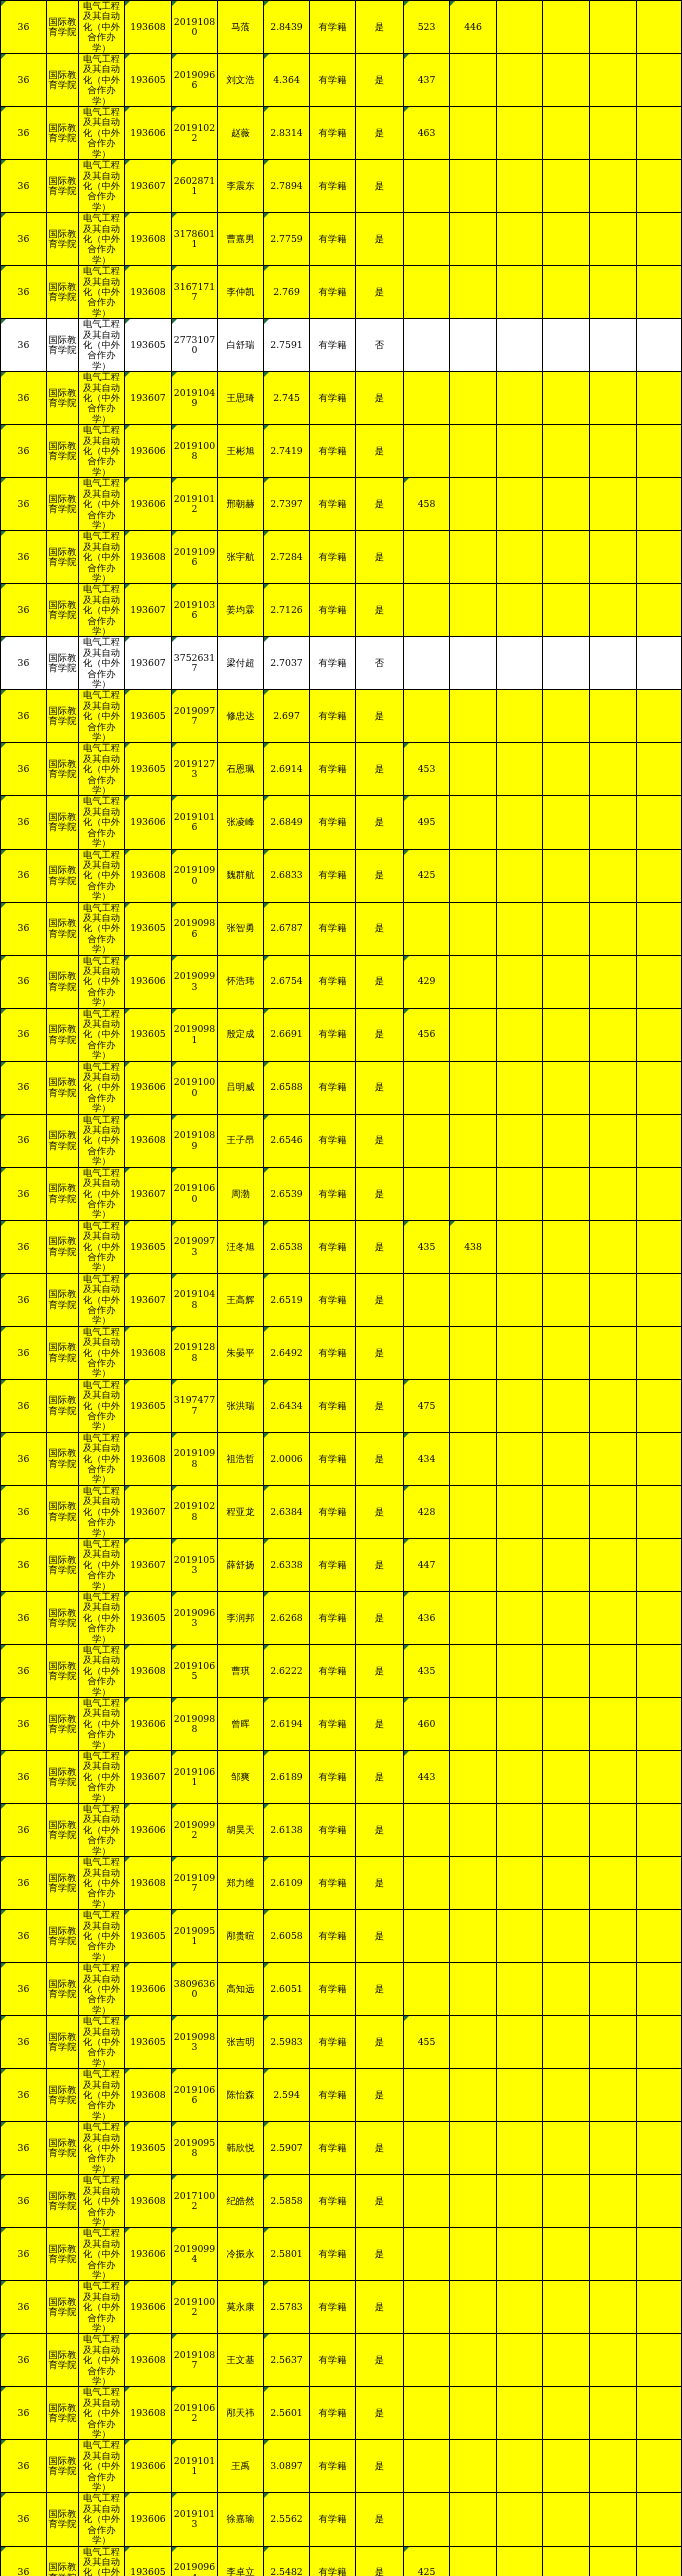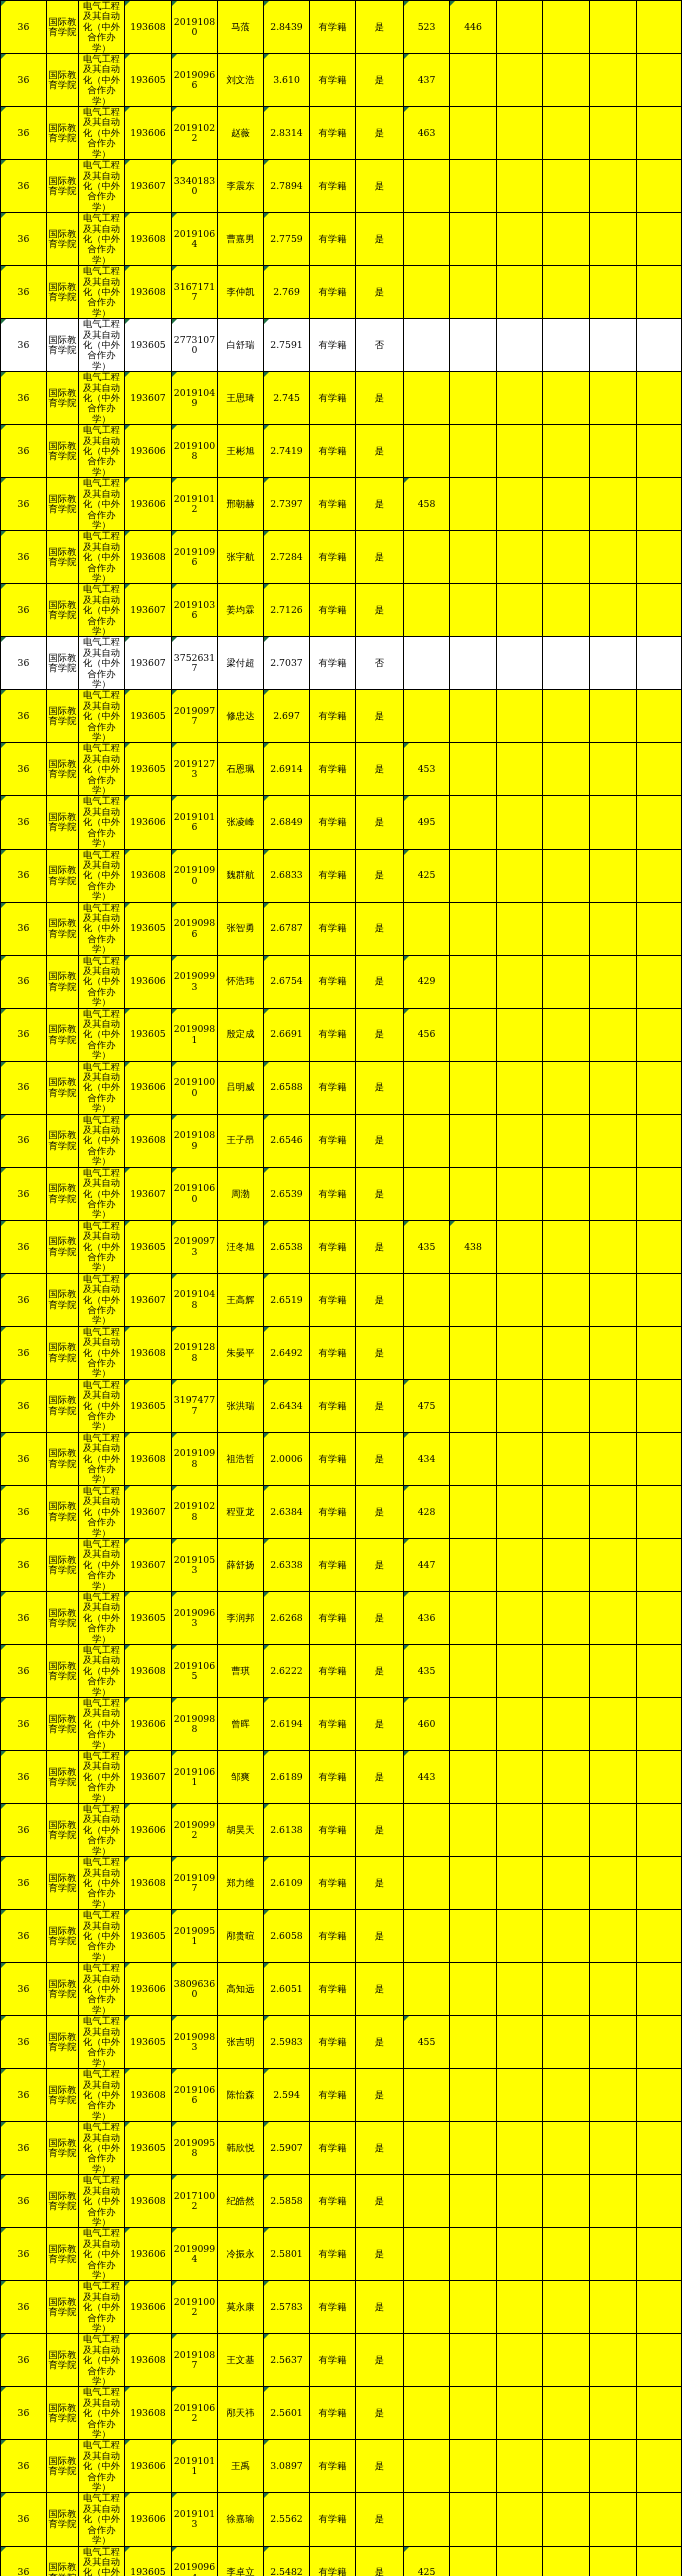--- a/index.html
+++ b/index.html
@@ -83,21 +83,21 @@
         <td></td>
         <td></td>
       </tr>
       <tr class="bg-y">
         <td><span class="corner-mark"></span><span>36</span></td>
         <td class="al-left"><span>国际教育学院</span></td>
         <td class="al-left v-top"><span>电气工程及其自动化（中外合作办学）</span></td>
         <td><span class="corner-mark"></span><span>193605</span></td>
         <td><span class="corner-mark"></span><span>20190966</span></td>
         <td class="al-left"><span>刘文浩</span></td>
-        <td><span class="corner-mark"></span><span>3.610</span></td>
+        <td><span class="corner-mark"></span><span>4.364</span></td>
         <td><span>有学籍</span></td>
         <td><span>是</span></td>
         <td><span class="corner-mark"></span><span>437</span></td>
         <td></td>
         <td></td>
         <td></td>
         <td></td>
         <td></td>
       </tr>
       <tr class="bg-y">
@@ -115,38 +115,38 @@
         <td></td>
         <td></td>
         <td></td>
         <td></td>
       </tr>
       <tr class="bg-y">
         <td><span class="corner-mark"></span><span>36</span></td>
         <td class="al-left"><span>国际教育学院</span></td>
         <td class="al-left v-top"><span>电气工程及其自动化（中外合作办学）</span></td>
         <td><span class="corner-mark"></span><span>193607</span></td>
-        <td><span class="corner-mark"></span><span>33401830</span></td>
+        <td><span class="corner-mark"></span><span>26028711</span></td>
         <td class="al-left"><span>李震东</span></td>
         <td><span class="corner-mark"></span><span>2.7894</span></td>
         <td><span>有学籍</span></td>
         <td><span>是</span></td>
         <td></td>
         <td></td>
         <td></td>
         <td></td>
         <td></td>
         <td></td>
       </tr>
       <tr class="bg-y">
         <td><span class="corner-mark"></span><span>36</span></td>
         <td class="al-left"><span>国际教育学院</span></td>
         <td class="al-left v-top"><span>电气工程及其自动化（中外合作办学）</span></td>
         <td><span class="corner-mark"></span><span>193608</span></td>
-        <td><span class="corner-mark"></span><span>20191064</span></td>
+        <td><span class="corner-mark"></span><span>31786011</span></td>
         <td class="al-left"><span>曹嘉男</span></td>
         <td><span class="corner-mark"></span><span>2.7759</span></td>
         <td><span>有学籍</span></td>
         <td><span>是</span></td>
         <td></td>
         <td></td>
         <td></td>
         <td></td>
         <td></td>
         <td></td>

